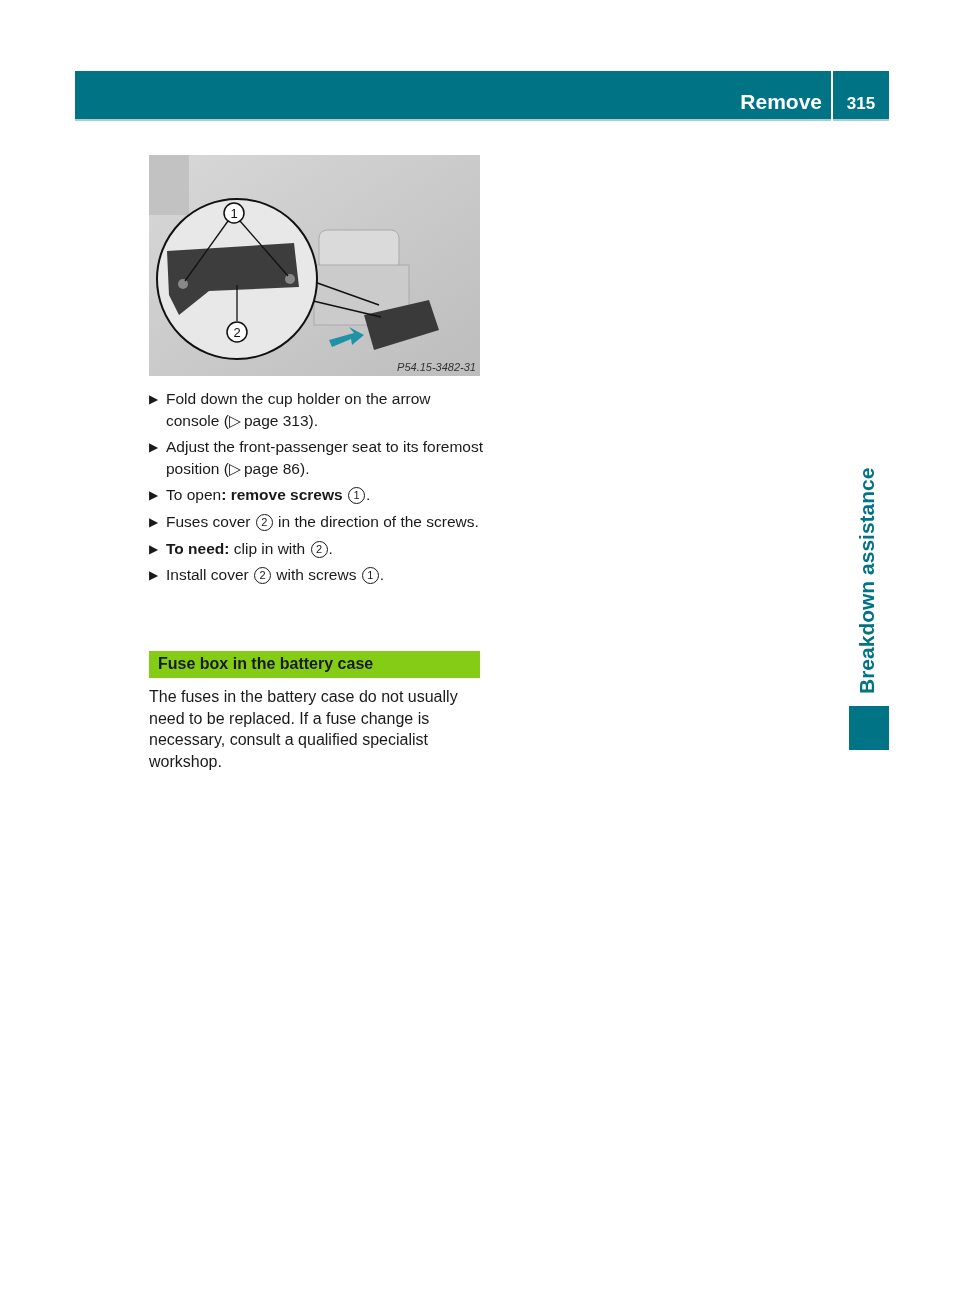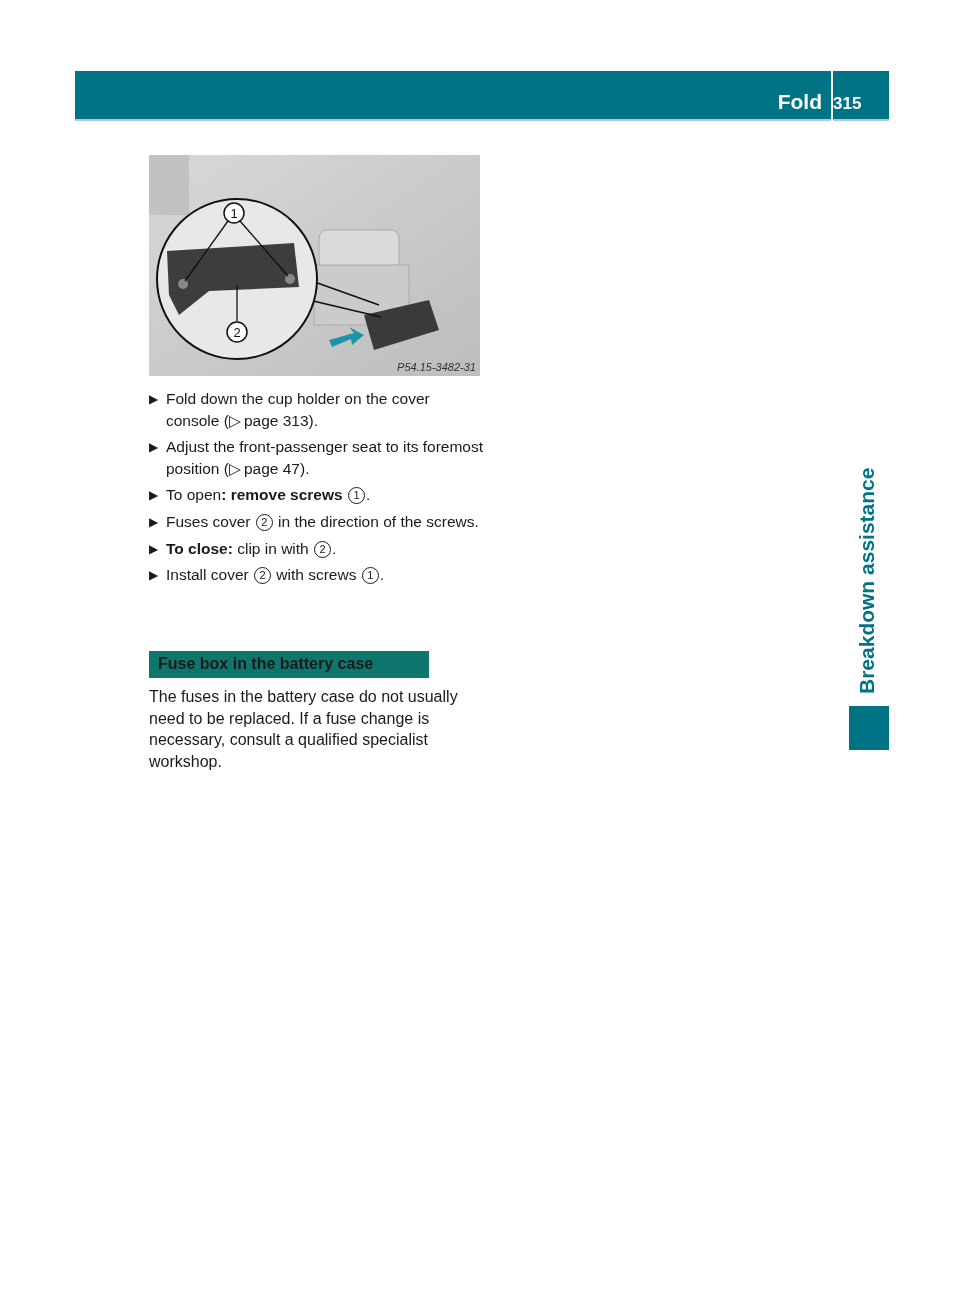--- a/index.html
+++ b/index.html
@@ -4,47 +4,47 @@
 <style>
   html, body { margin: 0; padding: 0; background: #ffffff; }
   body { width: 960px; height: 1302px; position: relative; overflow: hidden;
          font-family: "Liberation Sans", "DejaVu Sans", sans-serif; color: #1a1a1a; }
   .header-bar { position: absolute; left: 75px; top: 71px; width: 814px; height: 48px; background: #007385; }
   .header-rule { position: absolute; left: 75px; top: 119px; width: 814px; height: 2px; background: #a9cfd6; }
   .header-title { position: absolute; right: 138px; top: 71px; height: 48px; line-height: 62px;
                   color: #fff; font-weight: bold; font-size: 21px; }
   .header-divider { position: absolute; left: 831px; top: 71px; width: 2px; height: 50px; background: #fff; }
   .header-page { position: absolute; left: 833px; width: 56px; top: 71px; height: 48px; line-height: 66px;
-                 text-align: left; color: #fff; font-weight: bold; font-size: 17px; }
+                 text-align: center; color: #fff; font-weight: bold; font-size: 17px; }
   .side-label { position: absolute; left: 849px; top: 694px; width: 40px; height: 40px; }
   .side-label span { position: absolute; left: 0; top: 0; white-space: nowrap; transform-origin: 0 0;
                      transform: rotate(-90deg) translate(0, 6px); color: #007385; font-weight: bold; font-size: 21px; }
   .side-tab { position: absolute; left: 849px; top: 706px; width: 40px; height: 44px; background: #007385; }
 
   .figure { position: absolute; left: 149px; top: 155px; width: 331px; height: 221px; background: #cfcfcf; overflow: hidden; }
   .fig-caption { position: absolute; right: 4px; bottom: 3px; font-size: 11px; color: #333; font-style: italic; }
 
   .steps { position: absolute; left: 149px; top: 388px; width: 335px; font-size: 15.5px; line-height: 22px; }
   .step { position: relative; padding-left: 17px; margin-bottom: 4px; }
   .step .arrow { position: absolute; left: 0; top: 0; font-size: 12px; }
   .step.tall { line-height: 24px; }
   .num { display: inline-block; width: 15px; height: 15px; border: 1.2px solid #1a1a1a; border-radius: 50%;
          font-size: 11px; line-height: 15px; text-align: center; vertical-align: 1px; margin: 0 1px; }
   b { font-weight: bold; }
 
-  .section-head { position: absolute; left: 149px; top: 651px; width: 280px; height: 27px; background: #0f766e; }
+  .section-head { position: absolute; left: 149px; top: 651px; width: 331px; height: 27px; background: #84cc16; }
   .section-head span { position: absolute; left: 9px; top: 4px; font-weight: bold; font-size: 16px; }
   .section-body { position: absolute; left: 149px; top: 686px; width: 335px; font-size: 16px; line-height: 21.5px; }
 </style>
 </head>
 <body>
 
 <div class="header-bar"></div>
 <div class="header-rule"></div>
-<div class="header-title">Fold</div>
+<div class="header-title">Remove</div>
 <div class="header-divider"></div>
 <div class="header-page">315</div>
 
 <div class="side-label">
     <span>Breakdown assistance</span>
   </div>
 <div class="side-tab"></div>
 
 <div class="figure">
   <svg width="331" height="221" viewBox="0 0 331 221">
@@ -73,38 +73,38 @@
     <text x="85" y="63" font-size="13" text-anchor="middle" font-family="Liberation Sans, sans-serif" fill="#111">1</text>
     <circle cx="88" cy="177" r="10" fill="#fff" stroke="#111" stroke-width="1.5"></circle>
     <text x="88" y="182" font-size="13" text-anchor="middle" font-family="Liberation Sans, sans-serif" fill="#111">2</text>
   </svg>
   <div class="fig-caption">P54.15-3482-31</div>
 </div>
 
 <div class="steps">
   <div class="step">
     <span class="arrow">▶</span>
-    <span>Fold down the cup holder on the cover console (</span><span>▷</span> <span>page 313</span><span>).</span>
+    <span>Fold down the cup holder on the arrow console (</span><span>▷</span> <span>page 313</span><span>).</span>
   </div>
   <div class="step">
     <span class="arrow">▶</span>
-    <span>Adjust the front-passenger seat to its foremost position (</span><span>▷</span> <span>page 47</span><span>).</span>
+    <span>Adjust the front-passenger seat to its foremost position (</span><span>▷</span> <span>page 86</span><span>).</span>
   </div>
   <div class="step">
     <span class="arrow">▶</span>
     <span>To open</span><b>: remove screws </b>
     <span class="num">1</span><span>.</span>
   </div>
   <div class="step tall">
     <span class="arrow">▶</span>
     <span>Fuses cover </span><span class="num">2</span><span> in the direction of the screws.</span>
   </div>
   <div class="step">
     <span class="arrow">▶</span>
-    <b>To close:</b><span> clip in with </span><span class="num">2</span><span>.</span>
+    <b>To need:</b><span> clip in with </span><span class="num">2</span><span>.</span>
   </div>
   <div class="step">
     <span class="arrow">▶</span>
     <span>Install cover </span><span class="num">2</span><span> with screws </span><span class="num">1</span><span>.</span>
   </div>
 </div>
 
 <div class="section-head">
     <span>Fuse box in the battery case</span>
   </div>

